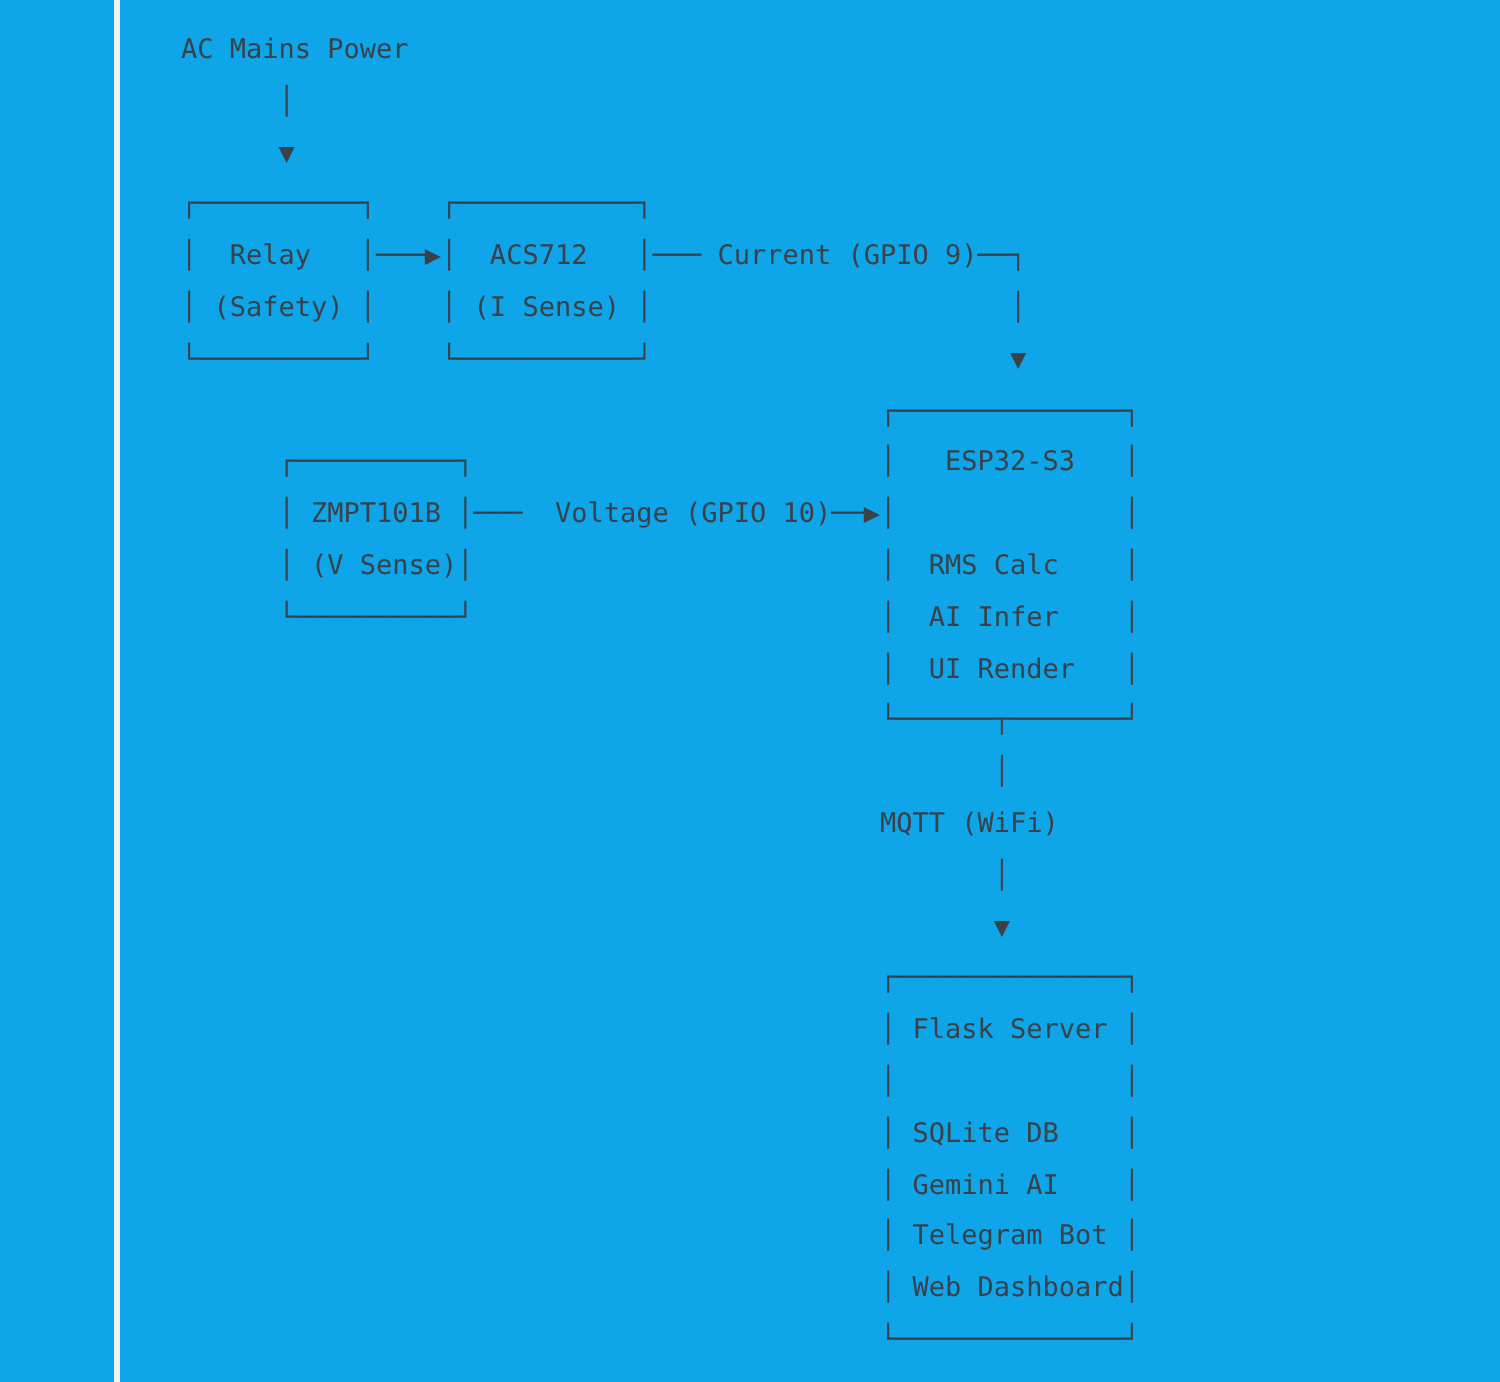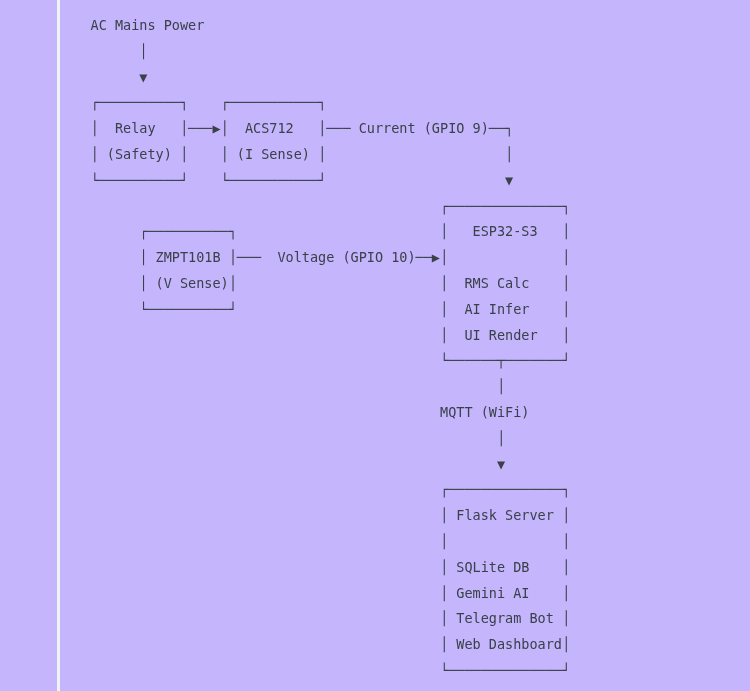--- a/index.html
+++ b/index.html
@@ -34,21 +34,21 @@
     line-height: 25.8px;
     font-weight: normal;
     color: #3a4149;
     white-space: pre;
     letter-spacing: 0;
   }
 </style>
 </head>
 <body>
 
-<div class="page" style="background: #c4b5fd;">
+<div class="page" style="background: #0ea5e9;">
   <div class="guide-line" style="background: rgb(241, 244, 245);"></div>
   <pre class="diagram" style="color: rgb(58, 65, 73);">    AC Mains Power
           │
           ▼
     ┌──────────┐    ┌───────────┐
     │  Relay   │───▶│  ACS712   │─── Current (GPIO 9)──┐
     │ (Safety) │    │ (I Sense) │                      │
     └──────────┘    └───────────┘                      ▼
                                                ┌──────────────┐
           ┌──────────┐                         │   ESP32-S3   │

